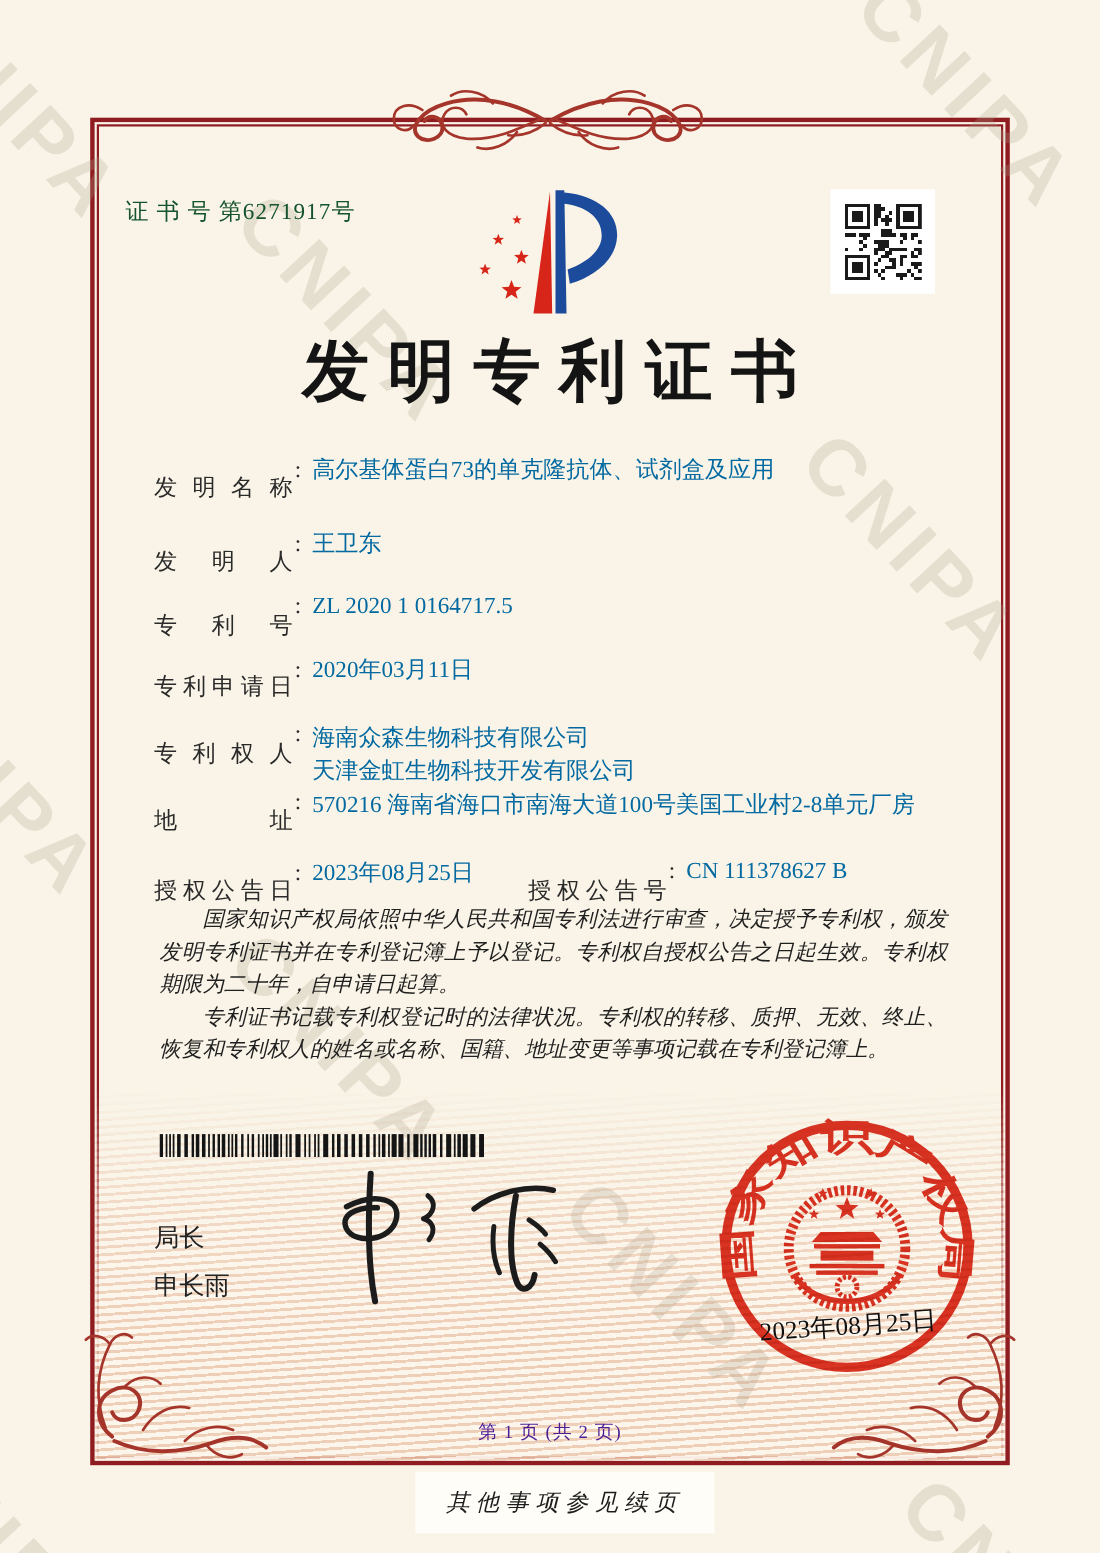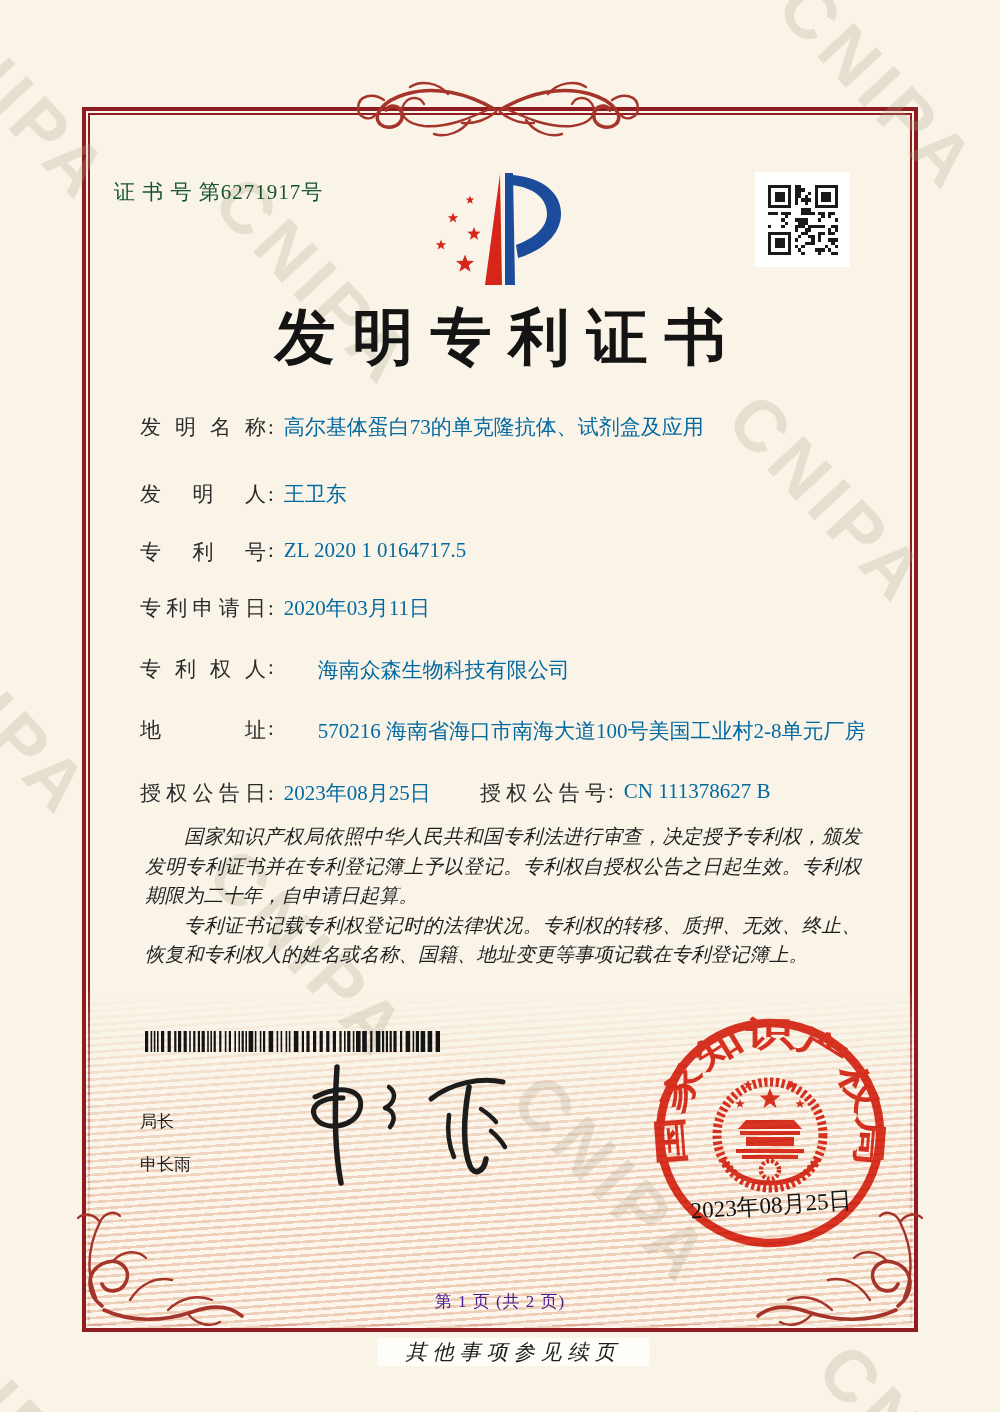--- a/index.html
+++ b/index.html
@@ -39,53 +39,53 @@
   .cert-no{position:absolute;left:114px;top:178px;z-index:3;font-size:21px;letter-spacing:1px;color:#14532d;}
   .logo{position:absolute;left:425px;top:164px;z-index:3;}
   .qr{position:absolute;left:755px;top:172px;width:95px;height:95px;background:#ffffff;z-index:3;
       display:flex;align-items:center;justify-content:center;}
   .title{
     position:absolute;left:0;right:0;top:297px;z-index:3;text-align:center;
     font-size:61px;font-weight:bold;color:#141414;letter-spacing:17px;text-indent:17px;
   }
   
   .field-row{position:absolute;left:140px;z-index:3;font-size:21px;white-space:nowrap;}
-  .f-label-text{display:inline-block;width:126px;text-align:justify;text-align-last:justify;color:#2a2a2a;vertical-align:top;}
+  .f-label-text{display:inline-block;width:126px;text-align:justify;text-align-last:justify;color:#2a2a2a;vertical-align:top;margin-top:16px;}
   .f-colon{display:inline-block;margin:0 10px 0 2px;color:#2a2a2a;}
   .f-value{color:#0369a1;}
-  .f-value-block{display:inline-block;vertical-align:top;white-space:normal;margin-left:34px;}
+  .f-value-block{display:inline-block;vertical-align:top;white-space:normal;}
   .two-line div{line-height:30px;}
   .addr-val{width:572px;line-height:30px;}
   .pair2{position:absolute;left:340px;top:0;white-space:nowrap;}
   
   .legal{
     position:absolute;left:145px;top:822px;width:716px;z-index:3;
     font-size:19.5px;line-height:29.5px;text-align:justify;color:#1f1f1f;
     font-style:italic;
   }
   .legal p{margin:0;text-indent:2em;}
   
   .barcode{position:absolute;left:145px;top:1031px;z-index:3;}
   .officer{position:absolute;left:140px;z-index:3;font-family:Liberation Mono, monospace;
-           font-size:17px;color:#222;}
+           font-size:23px;color:#222;}
   .sig{position:absolute;left:285px;top:1053px;z-index:3;}
   .sig path{fill:none;stroke:#1c1c1c;stroke-linecap:round;stroke-linejoin:round;}
   
   .seal{position:absolute;left:650px;top:1013px;width:240px;height:240px;z-index:3;
         mix-blend-mode:multiply;opacity:.94;}
   .seal-date{
     position:absolute;left:26px;top:177px;width:190px;text-align:center;z-index:4;
     font-size:23px;color:#101010;transform:rotate(-4deg);white-space:nowrap;
   }
   
   .page-info{position:absolute;left:0;right:0;top:1290px;text-align:center;z-index:3;
              font-size:17px;color:#4c1d95;letter-spacing:1px;}
   .cont-note{
     position:absolute;left:50%;top:1338px;transform:translateX(-45%);z-index:3;
-    background:#fefdf7;padding:0 28px;font-size:21px;font-style:italic;
+    background:#fefdf7;padding:14px 28px;font-size:21px;font-style:italic;
     letter-spacing:6px;color:#1d1d1d;white-space:nowrap;
   }
 </style>
 </head>
 <body>
 
 <div class="wm" style="left:-45px;top:-25px">CNIPA</div>
 <div class="wm" style="left:822px;top:-35px">CNIPA</div>
 <div class="wm" style="left:258px;top:160px">CNIPA</div>
 <div class="wm" style="left:772px;top:378px">CNIPA</div>
@@ -359,21 +359,21 @@
 <div class="field-row" style="top:480px">
   <span class="f-label-text">发明人</span><span class="f-colon">:</span><span class="f-value">王卫东</span>
 </div>
 <div class="field-row" style="top:538px">
   <span class="f-label-text">专利号</span><span class="f-colon">:</span><span class="f-value">ZL 2020 1 0164717.5</span>
 </div>
 <div class="field-row" style="top:594px">
   <span class="f-label-text">专利申请日</span><span class="f-colon">:</span><span class="f-value">2020年03月11日</span>
 </div>
 <div class="field-row" style="top:655px">
-  <span class="f-label-text">专利权人</span><span class="f-colon">:</span><span class="f-value f-value-block two-line"><div>海南众森生物科技有限公司</div></span>
+  <span class="f-label-text">专利权人</span><span class="f-colon">:</span><span class="f-value f-value-block two-line"><div>海南众森生物科技有限公司</div><div>天津金虹生物科技开发有限公司</div></span>
 </div>
 <div class="field-row" style="top:716px">
   <span class="f-label-text">地址</span><span class="f-colon">:</span><span class="f-value f-value-block addr-val">570216 海南省海口市南海大道100号美国工业村2-8单元厂房</span>
 </div>
 <div class="field-row" style="top:779px">
   <span class="f-label-text">授权公告日</span><span class="f-colon">:</span><span class="f-value">2023年08月25日</span>
   <span class="pair2">
     <span class="f-label-text">授权公告号</span><span class="f-colon">:</span><span class="f-value">CN 111378627 B</span>
   </span>
 </div>

